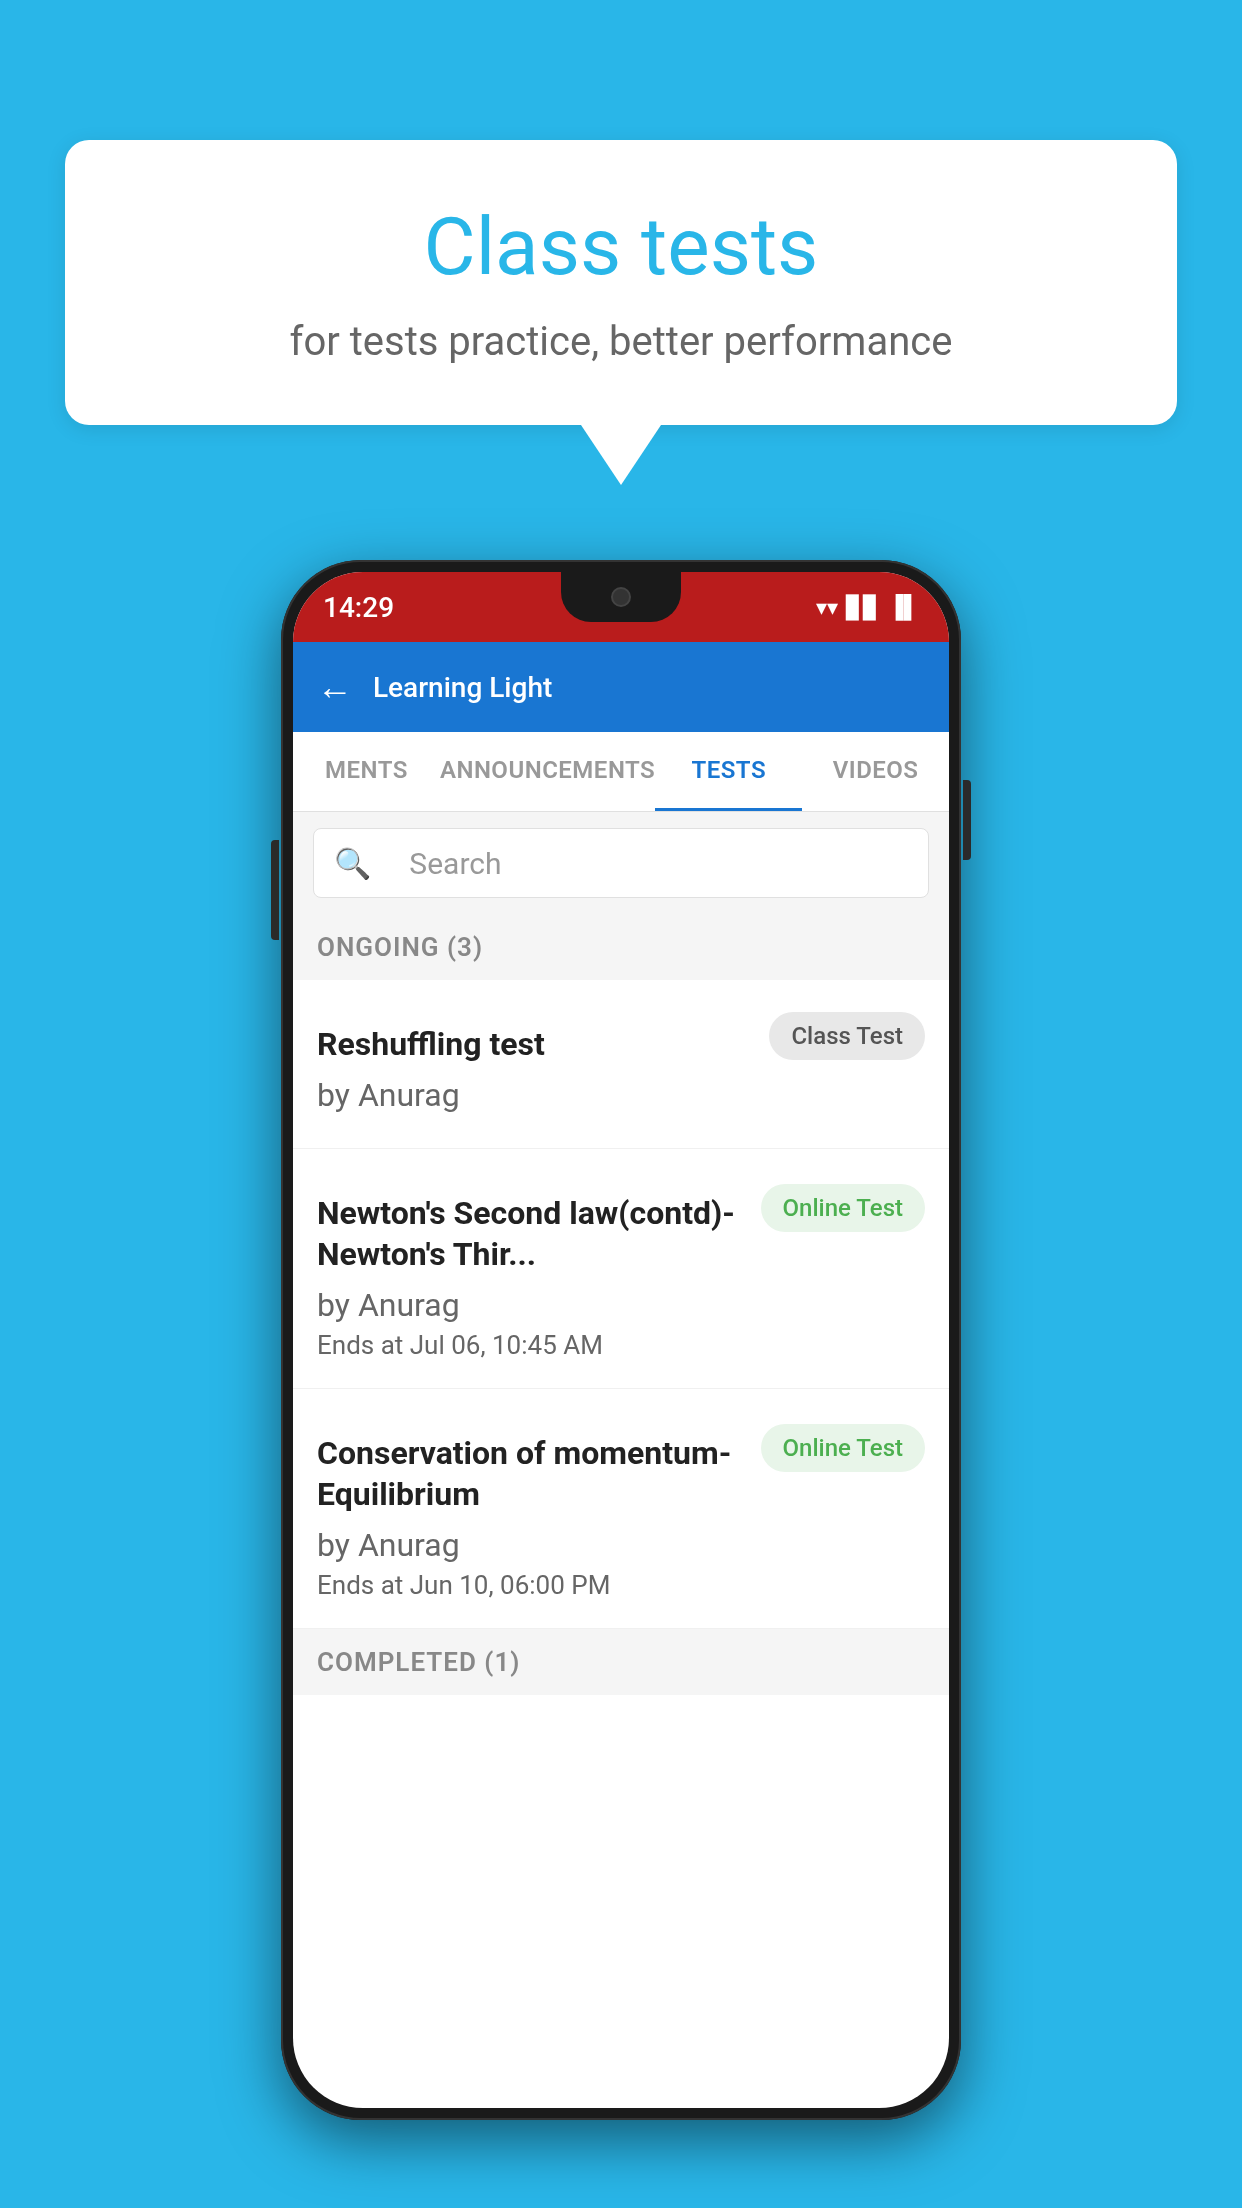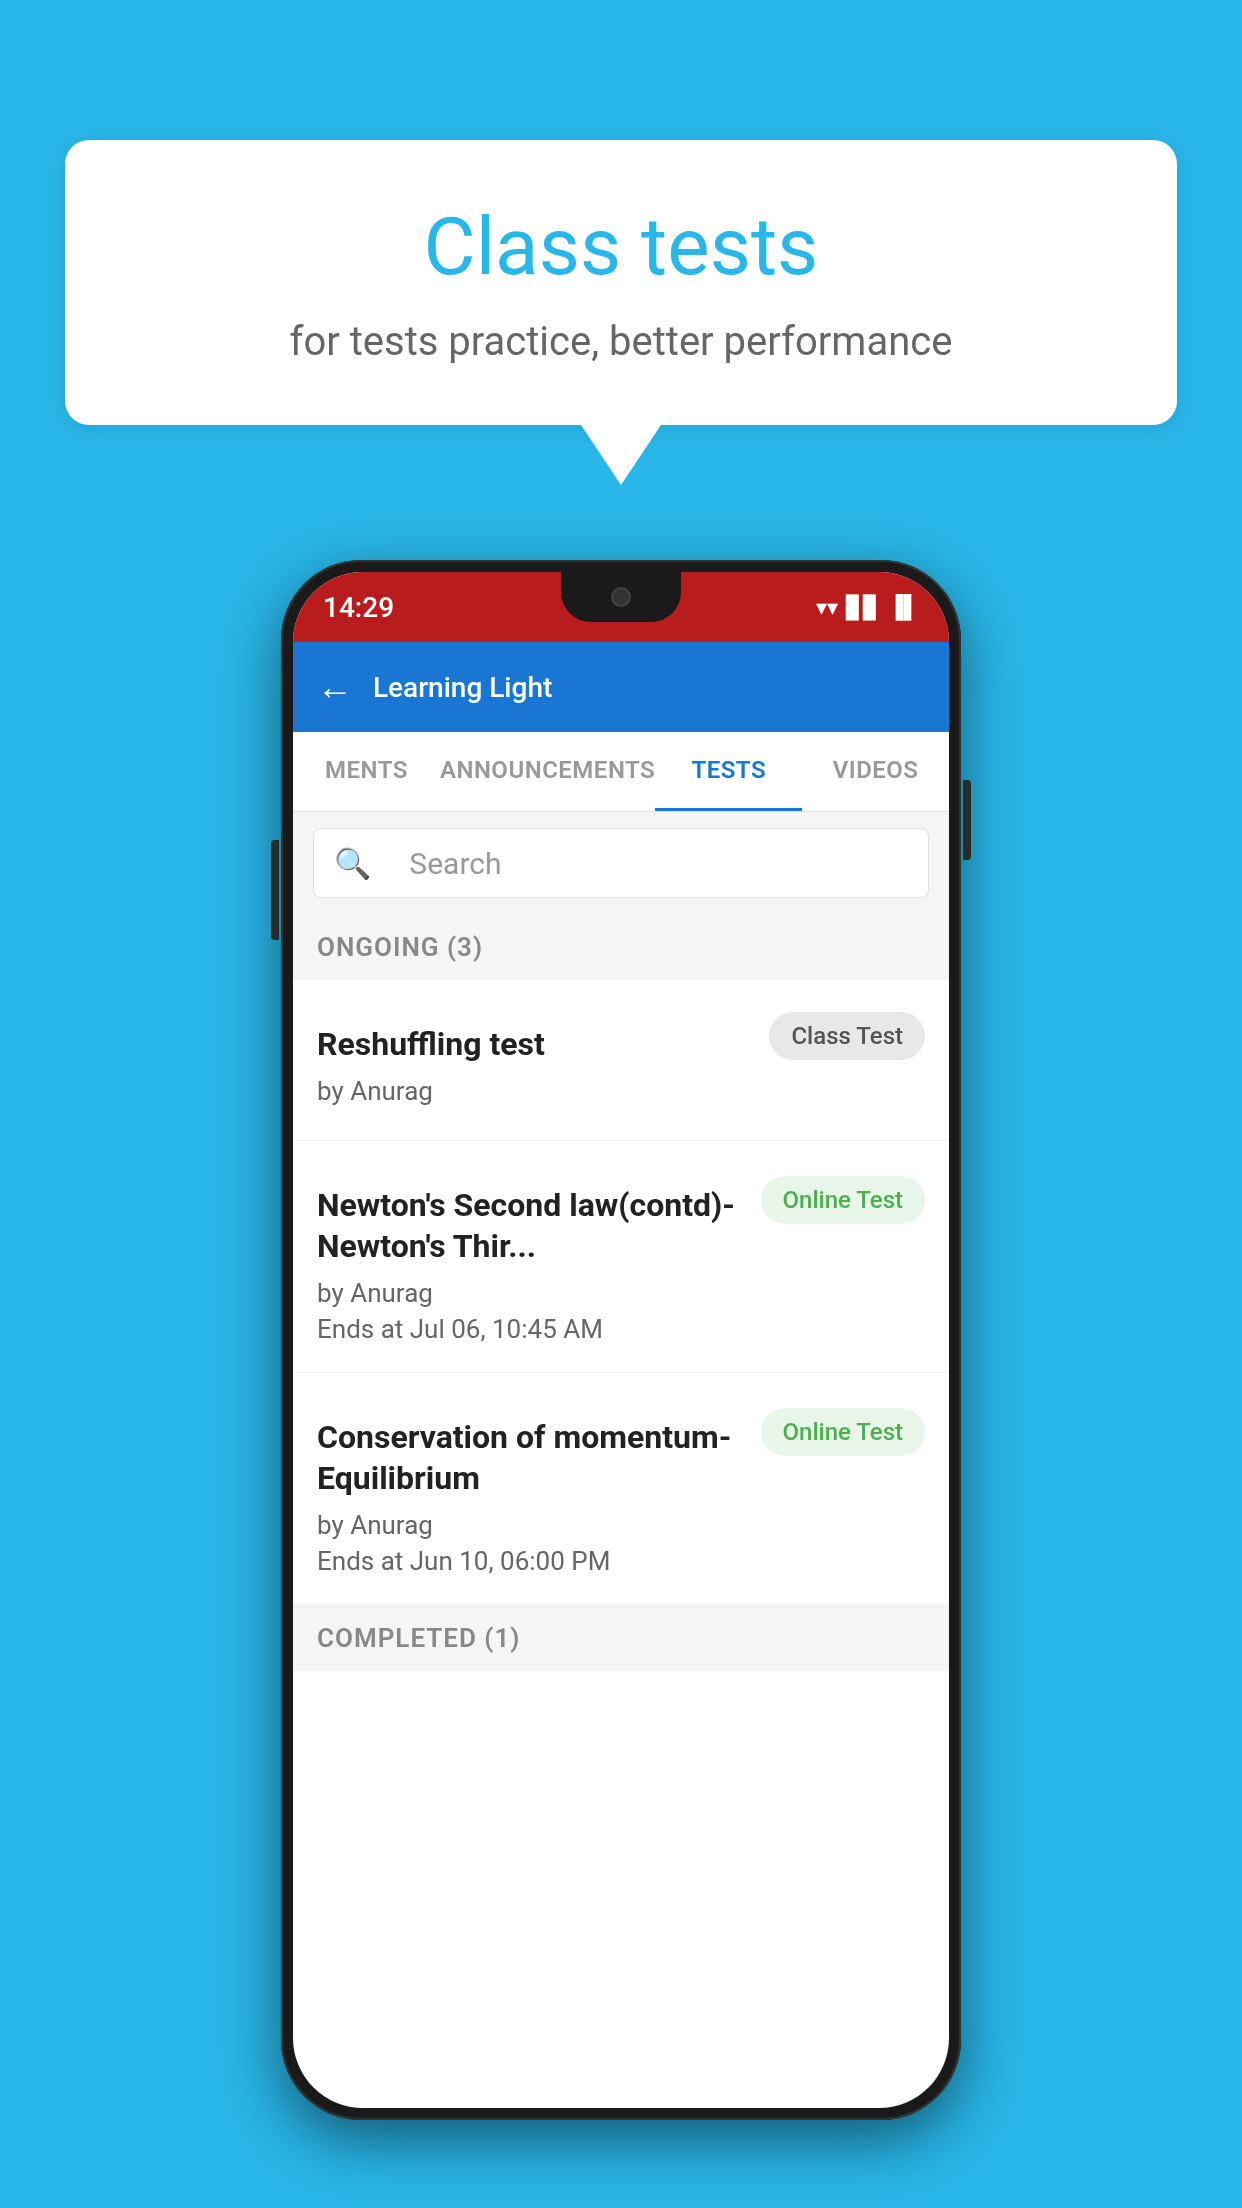--- a/index.html
+++ b/index.html
@@ -263,21 +263,21 @@
     .test-item-title {
       font-size: 32px;
       font-weight: 700;
       color: #222;
       margin-bottom: 10px;
       line-height: 1.3;
       margin-top: 16px;
     }
 
     .test-item-author {
-      font-size: 26px;
+      font-size: 32px;
       color: #666;
       margin-bottom: 6px;
     }
 
     .test-item-date {
       font-size: 26px;
       color: #666;
     }
 
     .test-item-badge {

